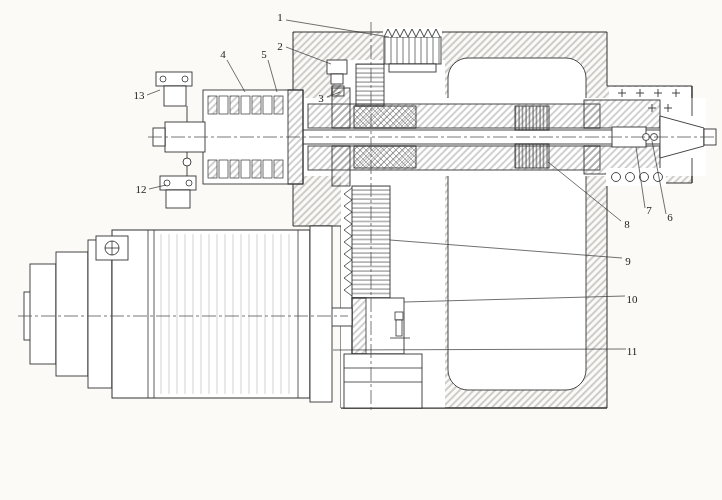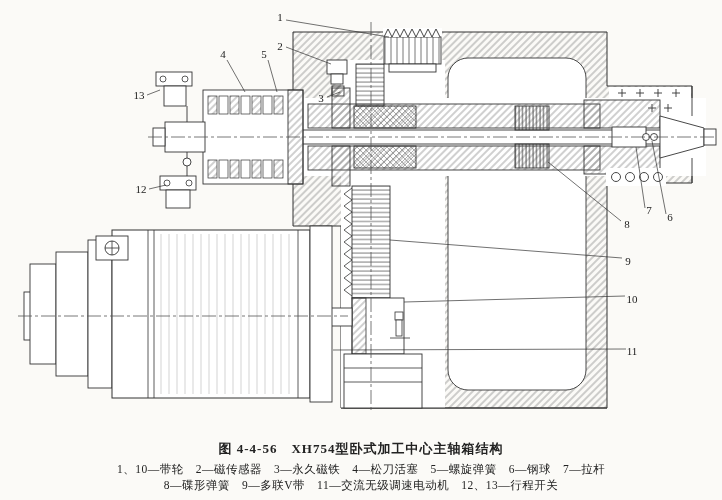--- a/index.html
+++ b/index.html
@@ -218,19 +218,14 @@
     <text class="callout" x="649" y="214">7</text>
     <text class="callout" x="627" y="228">8</text>
     <text class="callout" x="628" y="265">9</text>
     <text class="callout" x="632" y="303">10</text>
     <text class="callout" x="632" y="355">11</text>
     <text class="callout" x="141" y="193">12</text>
     <text class="callout" x="139" y="99">13</text>
   </g>
 </svg>
 
-<div class="caption-block">
-  <div class="caption-title">图 4-4-56　XH754型卧式加工中心主轴箱结构</div>
-  <div class="caption-legend">1、10—带轮　2—磁传感器　3—永久磁铁　4—松刀活塞　5—螺旋弹簧　6—钢球　7—拉杆</div>
-  <div class="caption-legend">8—碟形弹簧　9—多联V带　11—交流无级调速电动机　12、13—行程开关</div>
+
 </div>
 
-</div>
-
 </body></html>

